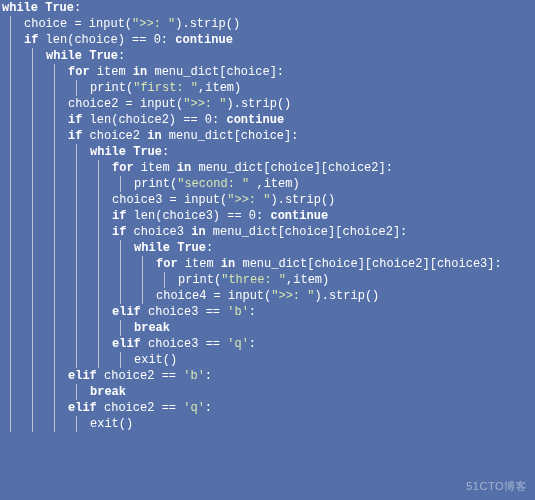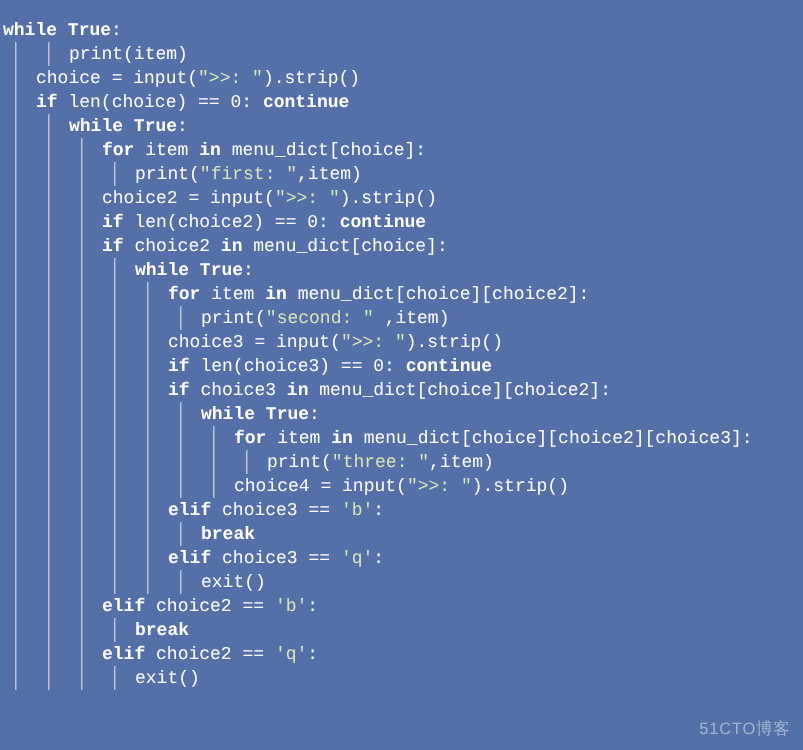--- a/index.html
+++ b/index.html
@@ -13,21 +13,20 @@
     background: #5570a8;
     font-family: "Courier New", Consolas, monospace;
     font-size: 12px;
     line-height: 16px;
     color: #ffffff;
     position: relative;
   }
   .code-area {
     position: relative;
     padding: 0 0 0 2px;
-    margin-top: 12px;
   }
   .line {
     position: relative;
     white-space: pre;
     height: 16px;
   }
   .guides {
     position: absolute;
     left: 0;
     top: 0;
@@ -57,21 +56,20 @@
     color: #cfd6e6;
     opacity: 0.65;
     letter-spacing: 0.5px;
   }
 </style>
 </head>
 <body>
 
 <div class="code-area" id="code-container">
     <div class="line"><div class="guides"></div><span style="padding-left: 0px;"><span class="kw">while</span><span class="punc"> </span><span class="kw">True</span><span class="punc">:</span></span></div>
-    <div class="line"><div class="guides"><div class="guide" style="left: 8px;"></div><div class="guide" style="left: 30px;"></div></div><span style="padding-left: 44px;"><span class="ident">print</span><span class="punc">(</span><span class="ident">item</span><span class="punc">)</span></span></div>
     <div class="line"><div class="guides"><div class="guide" style="left: 8px;"></div></div><span style="padding-left: 22px;"><span class="ident">choice</span><span class="punc"> = </span><span class="ident">input</span><span class="punc">(</span><span class="str">"&gt;&gt;: "</span><span class="punc">).</span><span class="ident">strip</span><span class="punc">()</span></span></div>
     <div class="line"><div class="guides"><div class="guide" style="left: 8px;"></div></div><span style="padding-left: 22px;"><span class="kw">if</span><span class="punc"> </span><span class="ident">len</span><span class="punc">(</span><span class="ident">choice</span><span class="punc">) == </span><span class="num">0</span><span class="punc">: </span><span class="kw">continue</span></span></div>
     <div class="line"><div class="guides"><div class="guide" style="left: 8px;"></div><div class="guide" style="left: 30px;"></div></div><span style="padding-left: 44px;"><span class="kw">while</span><span class="punc"> </span><span class="kw">True</span><span class="punc">:</span></span></div>
     <div class="line"><div class="guides"><div class="guide" style="left: 8px;"></div><div class="guide" style="left: 30px;"></div><div class="guide" style="left: 52px;"></div></div><span style="padding-left: 66px;"><span class="kw">for</span><span class="punc"> </span><span class="ident">item</span><span class="punc"> </span><span class="kw">in</span><span class="punc"> </span><span class="ident">menu_dict</span><span class="punc">[</span><span class="ident">choice</span><span class="punc">]:</span></span></div>
     <div class="line"><div class="guides"><div class="guide" style="left: 8px;"></div><div class="guide" style="left: 30px;"></div><div class="guide" style="left: 52px;"></div><div class="guide" style="left: 74px;"></div></div><span style="padding-left: 88px;"><span class="ident">print</span><span class="punc">(</span><span class="str">"first: "</span><span class="punc">,</span><span class="ident">item</span><span class="punc">)</span></span></div>
     <div class="line"><div class="guides"><div class="guide" style="left: 8px;"></div><div class="guide" style="left: 30px;"></div><div class="guide" style="left: 52px;"></div></div><span style="padding-left: 66px;"><span class="ident">choice2</span><span class="punc"> = </span><span class="ident">input</span><span class="punc">(</span><span class="str">"&gt;&gt;: "</span><span class="punc">).</span><span class="ident">strip</span><span class="punc">()</span></span></div>
     <div class="line"><div class="guides"><div class="guide" style="left: 8px;"></div><div class="guide" style="left: 30px;"></div><div class="guide" style="left: 52px;"></div></div><span style="padding-left: 66px;"><span class="kw">if</span><span class="punc"> </span><span class="ident">len</span><span class="punc">(</span><span class="ident">choice2</span><span class="punc">) == </span><span class="num">0</span><span class="punc">: </span><span class="kw">continue</span></span></div>
     <div class="line"><div class="guides"><div class="guide" style="left: 8px;"></div><div class="guide" style="left: 30px;"></div><div class="guide" style="left: 52px;"></div></div><span style="padding-left: 66px;"><span class="kw">if</span><span class="punc"> </span><span class="ident">choice2</span><span class="punc"> </span><span class="kw">in</span><span class="punc"> </span><span class="ident">menu_dict</span><span class="punc">[</span><span class="ident">choice</span><span class="punc">]:</span></span></div>
     <div class="line"><div class="guides"><div class="guide" style="left: 8px;"></div><div class="guide" style="left: 30px;"></div><div class="guide" style="left: 52px;"></div><div class="guide" style="left: 74px;"></div></div><span style="padding-left: 88px;"><span class="kw">while</span><span class="punc"> </span><span class="kw">True</span><span class="punc">:</span></span></div>
     <div class="line"><div class="guides"><div class="guide" style="left: 8px;"></div><div class="guide" style="left: 30px;"></div><div class="guide" style="left: 52px;"></div><div class="guide" style="left: 74px;"></div><div class="guide" style="left: 96px;"></div></div><span style="padding-left: 110px;"><span class="kw">for</span><span class="punc"> </span><span class="ident">item</span><span class="punc"> </span><span class="kw">in</span><span class="punc"> </span><span class="ident">menu_dict</span><span class="punc">[</span><span class="ident">choice</span><span class="punc">][</span><span class="ident">choice2</span><span class="punc">]:</span></span></div>

